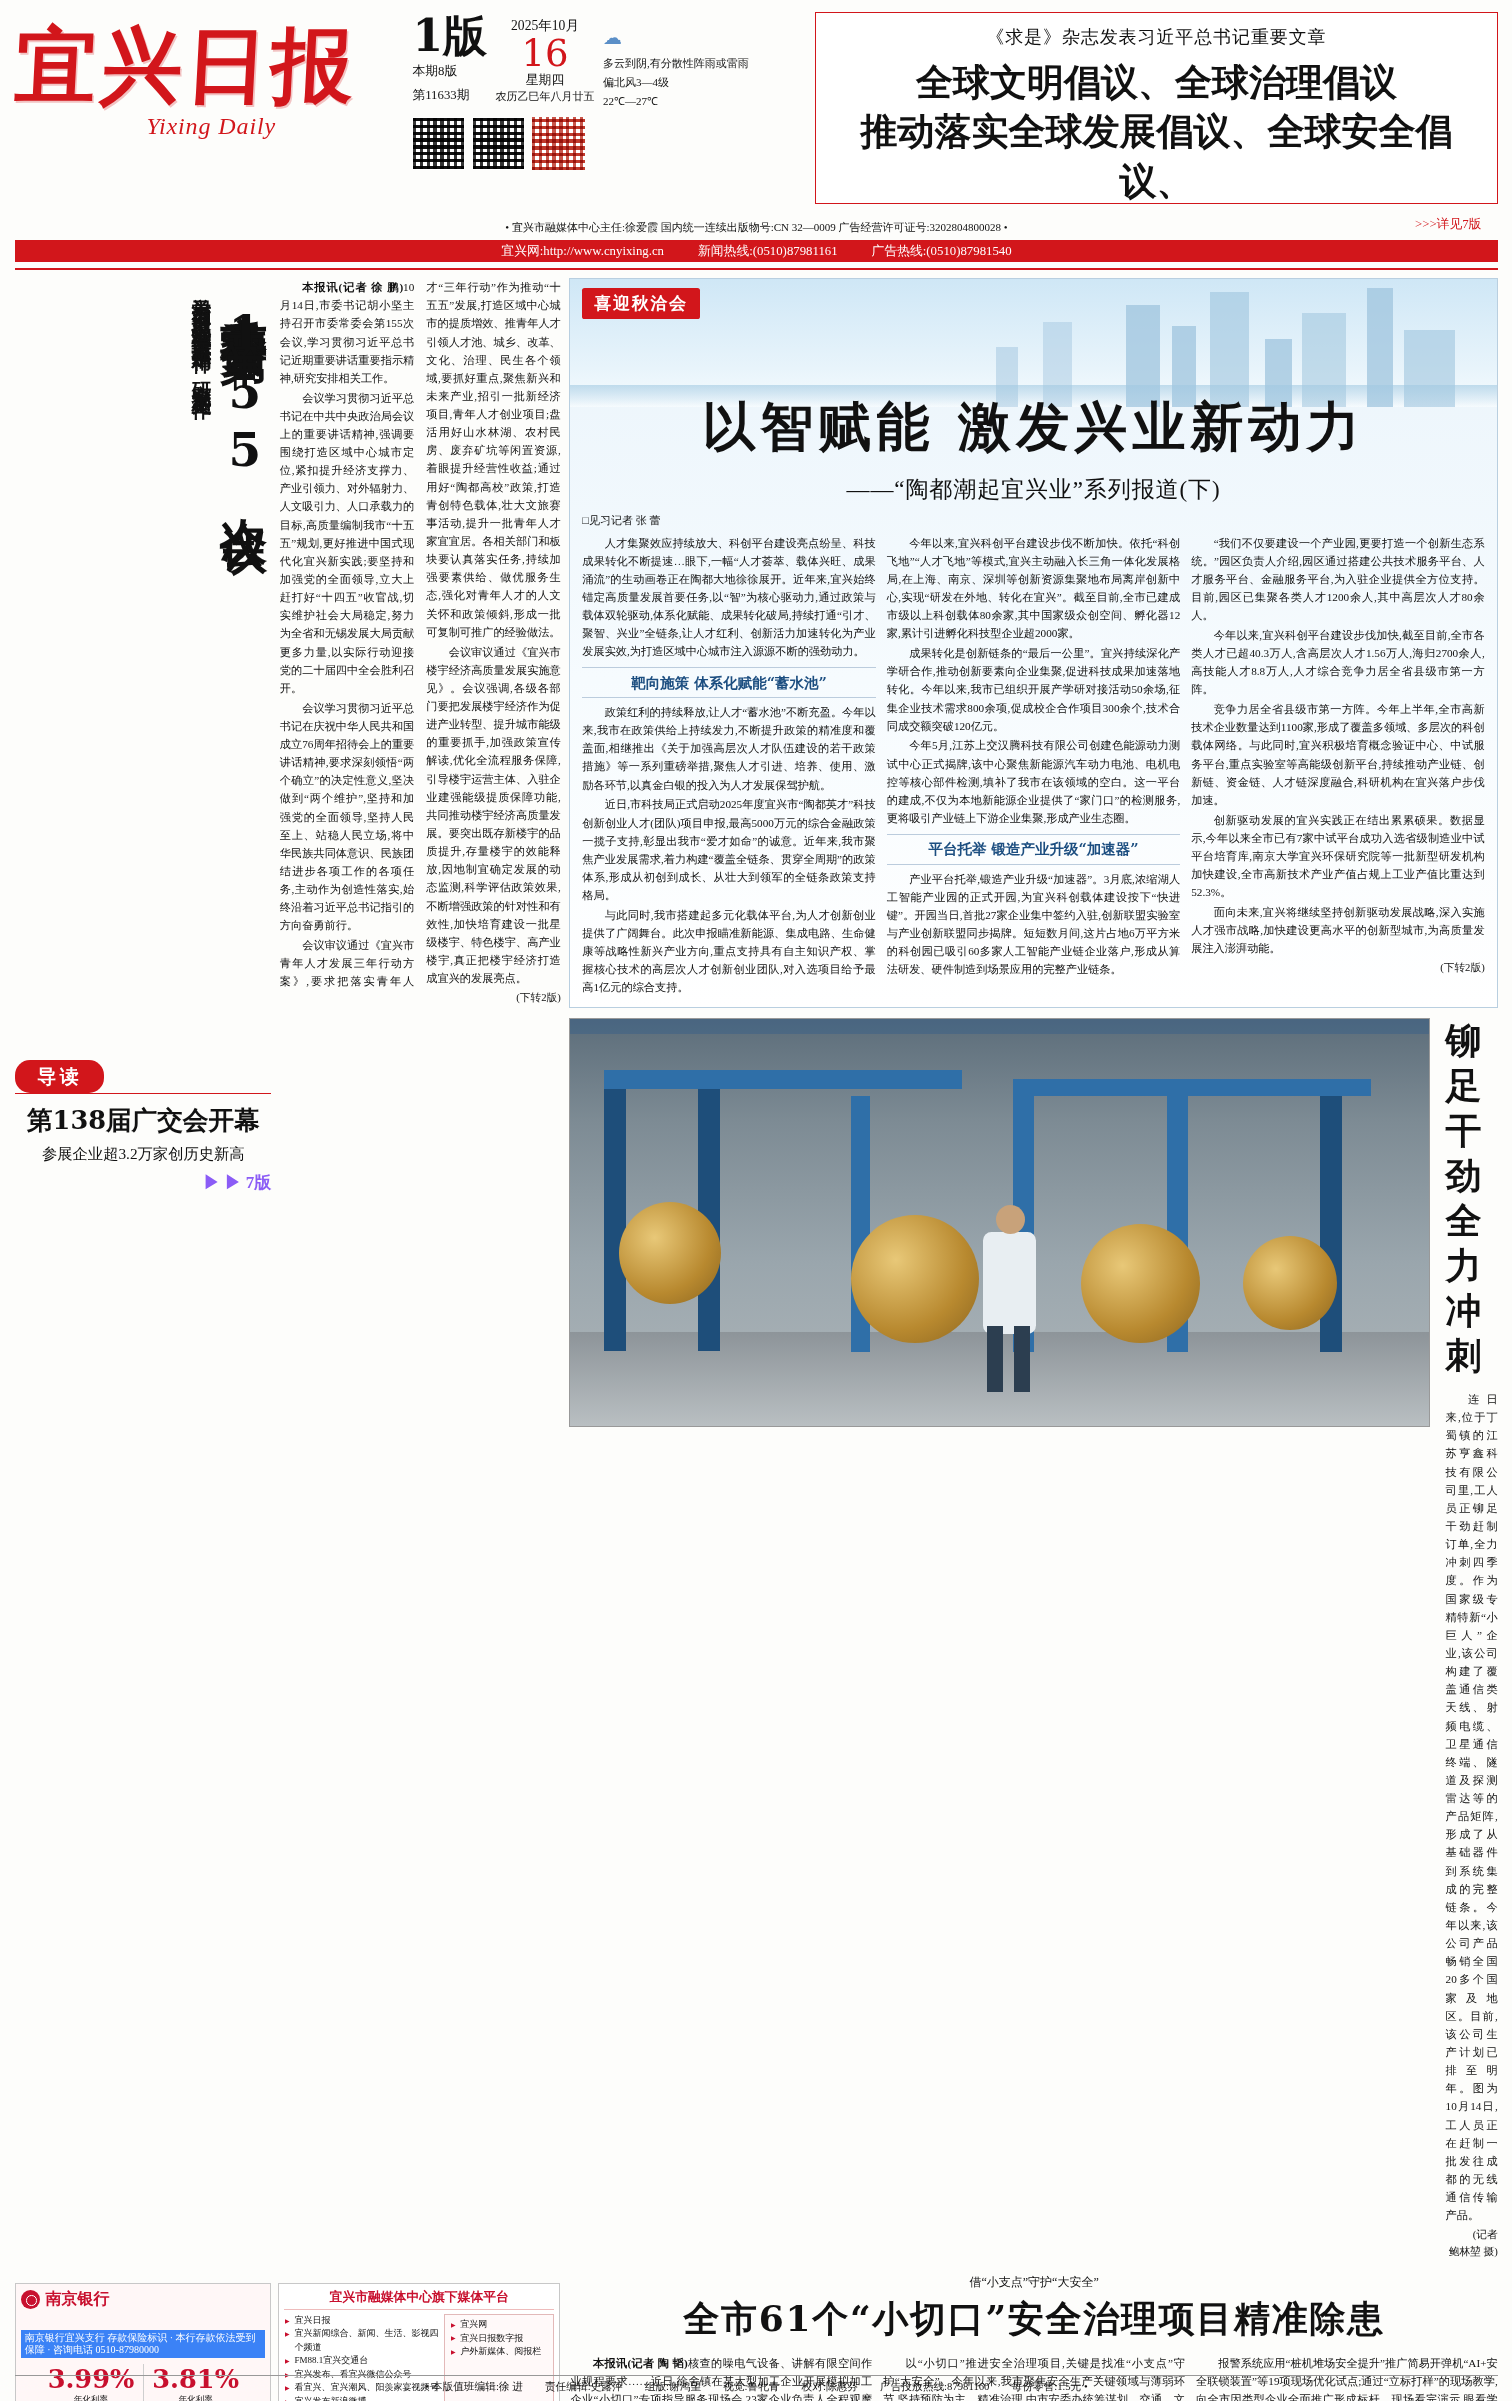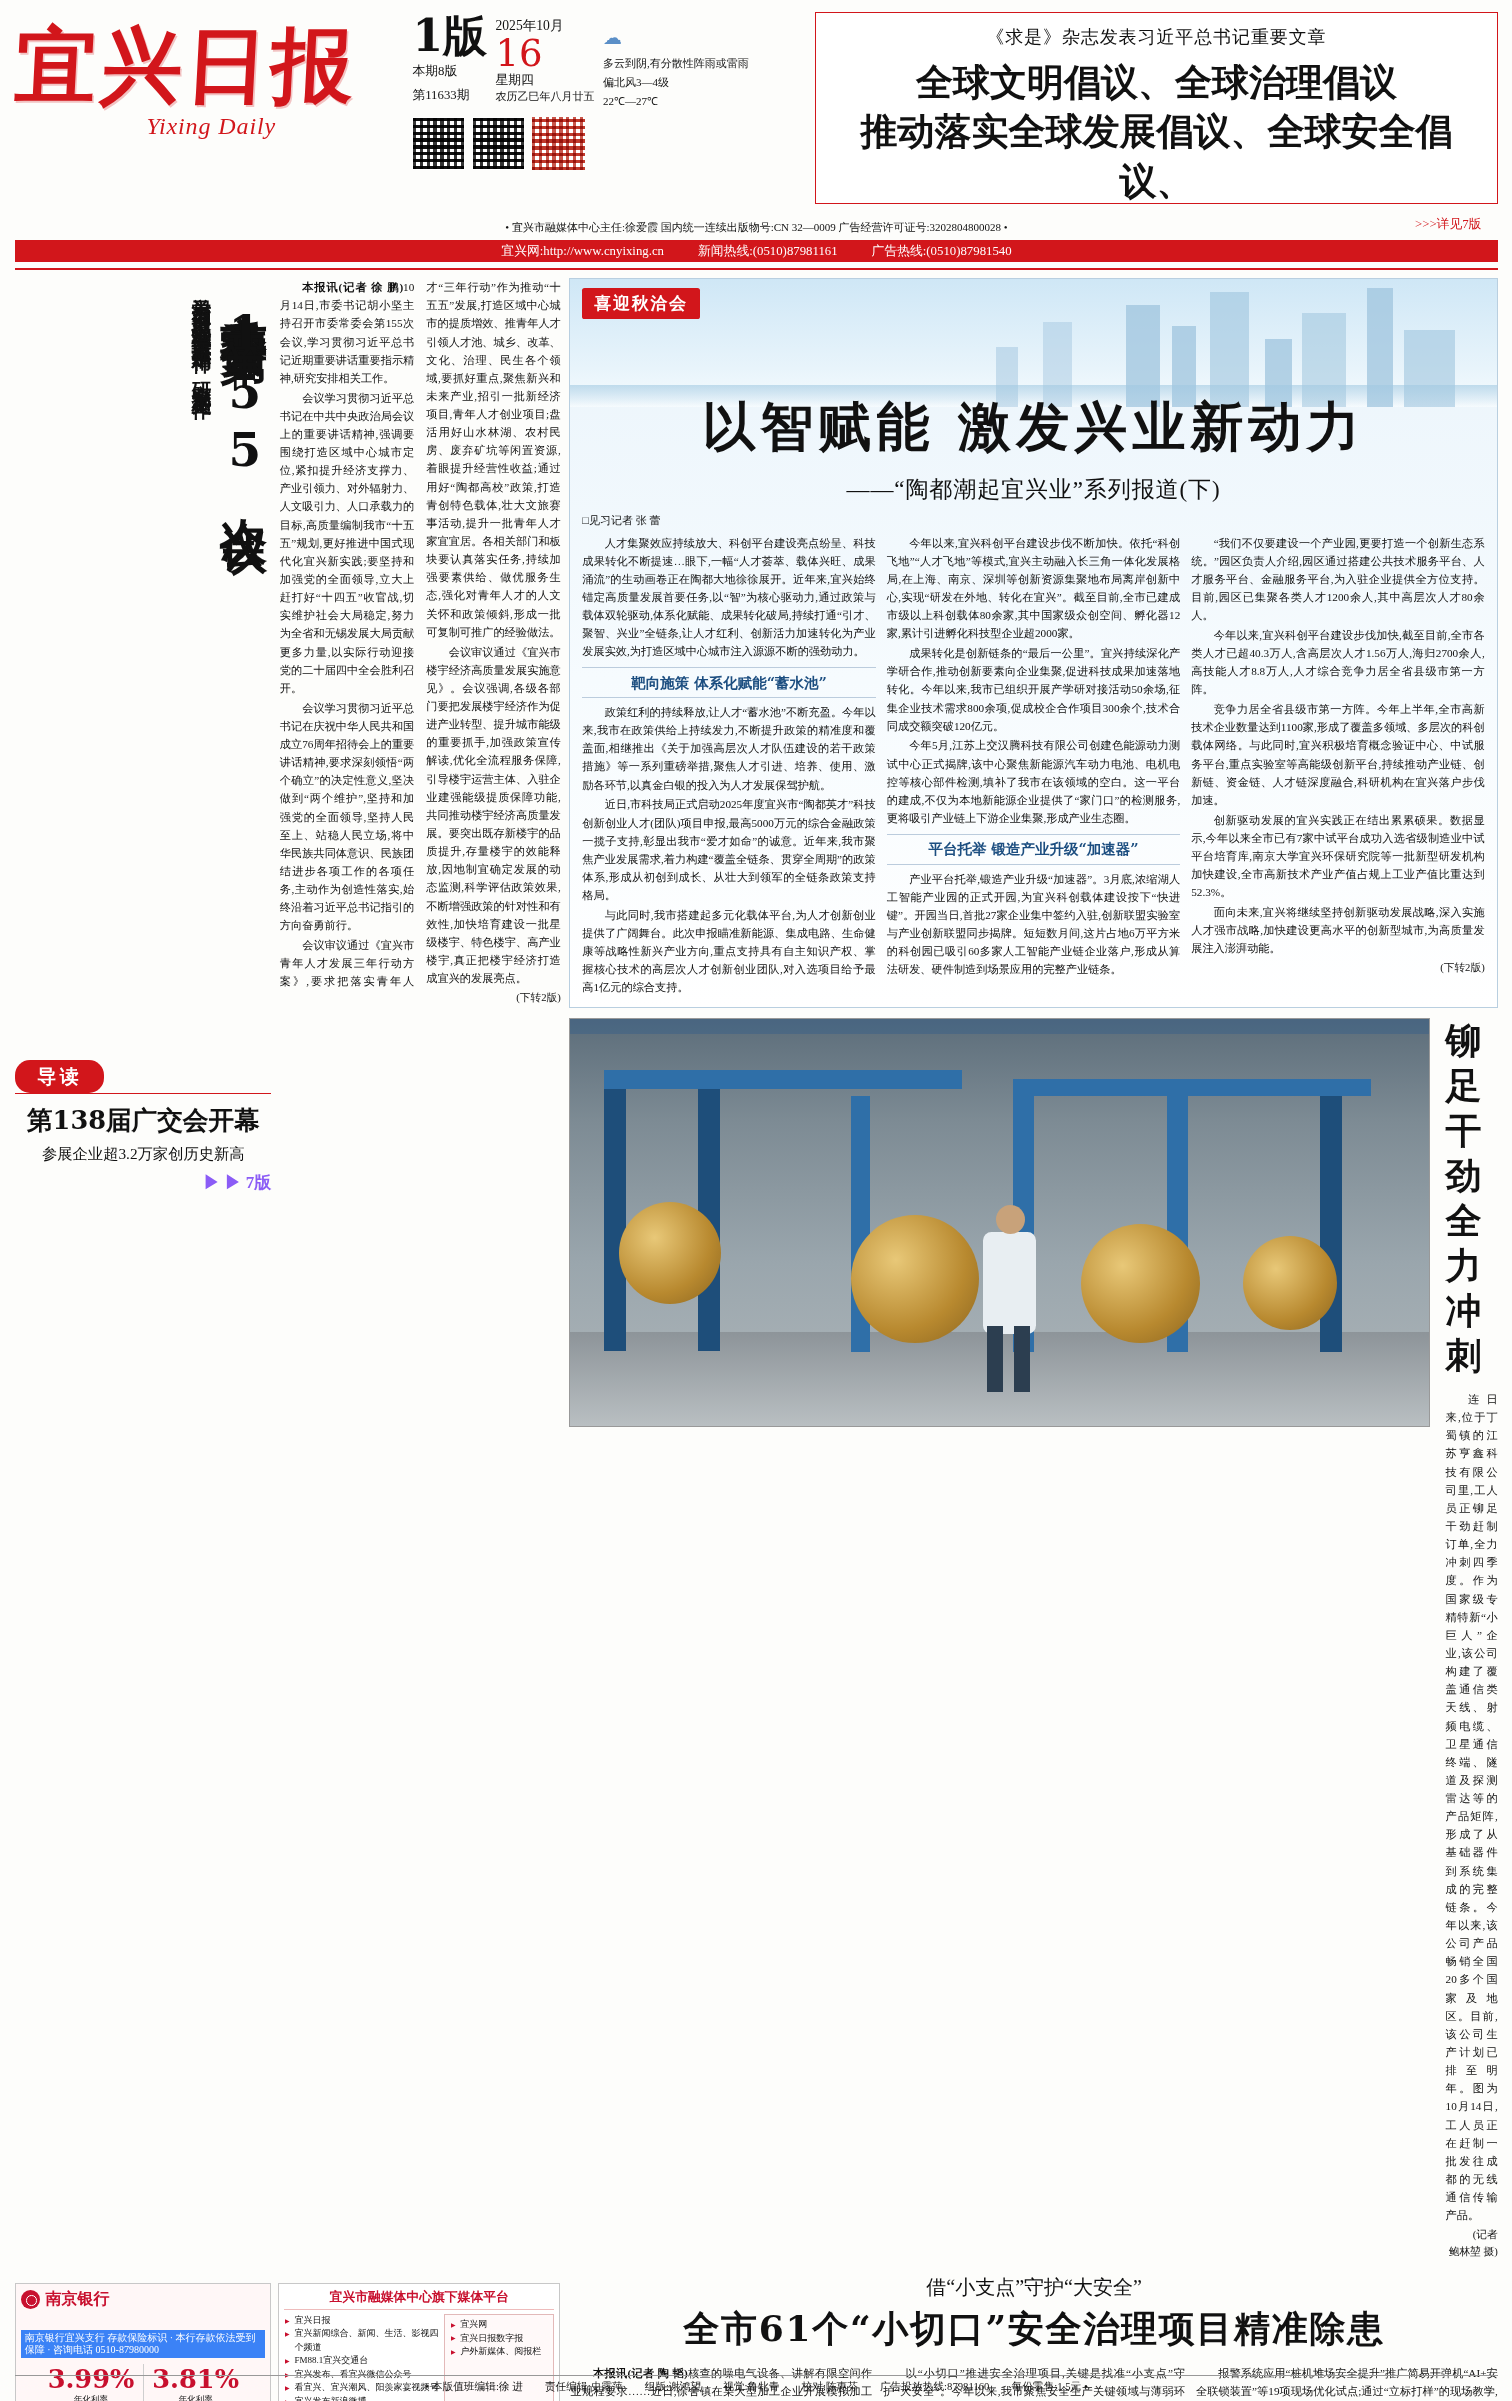--- a/index.html
+++ b/index.html
@@ -37,21 +37,21 @@
     margin-top:5.1px;
     letter-spacing:0.9px;
   }
   .mh-mid { width:401px; padding-left:5.1px; padding-top:1.7px; }
   .issue-row { display:flex; align-items:flex-start; gap:8.5px; }
   .issue-big {
     font-size:44px; font-weight:bold; line-height:1;
     font-family:"DejaVu Serif", serif;
   }
   .issue-sub { font-size:12.8px; line-height:1.6; margin-top:3.4px; }
-  .date-block { text-align:left; padding-top:3.4px; }
+  .date-block { text-align:center; padding-top:3.4px; }
   .date-y { font-size:13.6px; }
   .date-d { font-size:37px; color:#d2161b; font-weight:normal; line-height:1; font-family:"DejaVu Serif",serif; }
   .date-w { font-size:12.8px; }
   .date-l { font-size:11px; }
   .weather { font-size:11px; line-height:1.7; padding-top:8.5px; }
   .cloud-ico { font-size:19px; color:#5b8fc7; }
   .qr { width:53px; height:53px; background:
       repeating-linear-gradient(0deg,#111 0 3.4px,#fff 3.4px 6.8px),
       repeating-linear-gradient(90deg,rgba(17,17,17,.85) 0 3.4px,rgba(255,255,255,.85) 3.4px 6.8px);
     background-blend-mode:multiply; border:0.9px solid #fff; }
@@ -181,21 +181,21 @@
   .floor { position:absolute; left:0; right:0; bottom:0; height:94px; background:linear-gradient(180deg,#8d9499,#b9bfc2); }
 
   .photo-side { flex:1; padding-left:5.1px; }
   .ps-title { font-size:36px; font-weight:bold; font-family:"DejaVu Serif",serif; line-height:1.25; letter-spacing:1.7px; }
   .ps-text { font-size:11.2px; line-height:1.62; text-align:justify; margin-top:12px;}
   .ps-text p{ margin:0 0 1.7px; text-indent:2em;}
 
   
   .bottom { display:flex; gap:10.2px; margin-top:12px; }
   .bot-main { flex:1; }
-  .bot-kicker { text-align:center; font-size:20px; margin-bottom:3.4px;}
+  .bot-kicker { text-align:center; font-size:12px; margin-bottom:3.4px;}
   .bot-title { text-align:center; font-size:36px; font-weight:bold; font-family:"DejaVu Serif",serif; letter-spacing:1.7px;}
   .bot-body { margin-top:10.2px; }
 
   .footer-bar {
     position:absolute; left:15.3px; right:15.3px; bottom:6.8px;
     border-top:0.9px solid #999; font-size:10.7px; text-align:center; padding-top:4.3px;
     display:flex; justify-content:center; gap:22px;
   }
   .sep-v { border-left:0.9px solid #cfcfcf; }
 </style>

